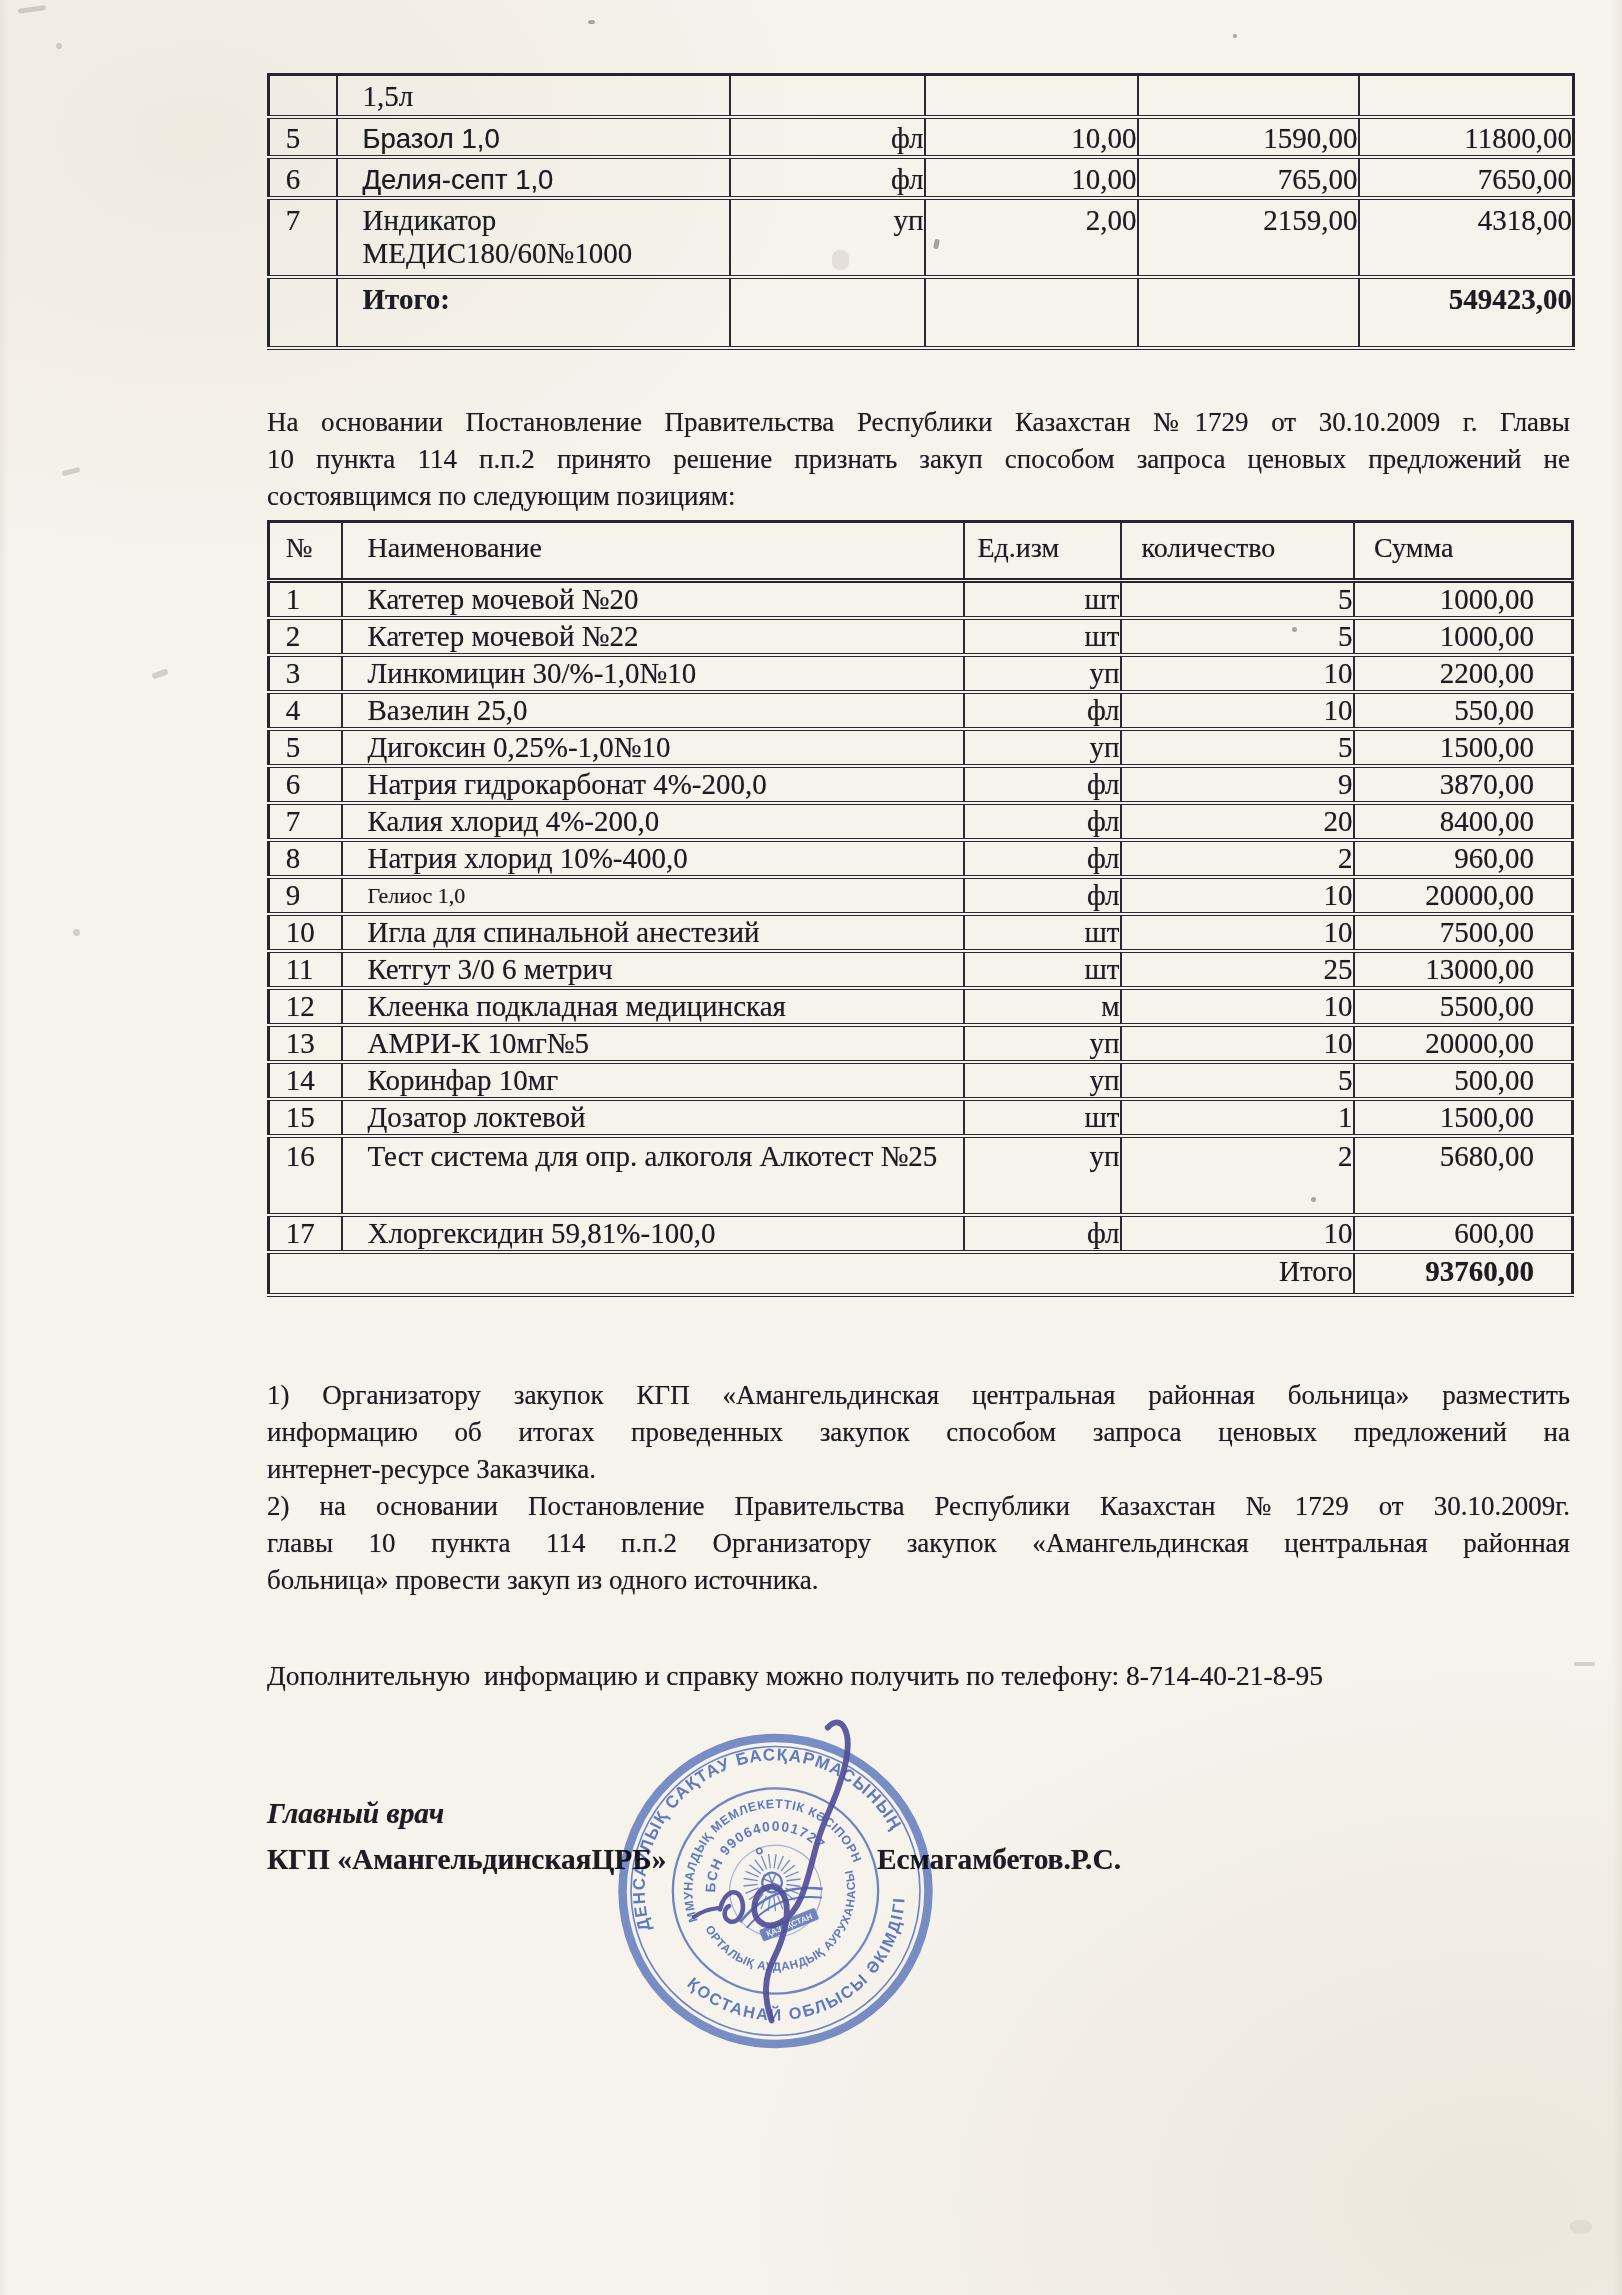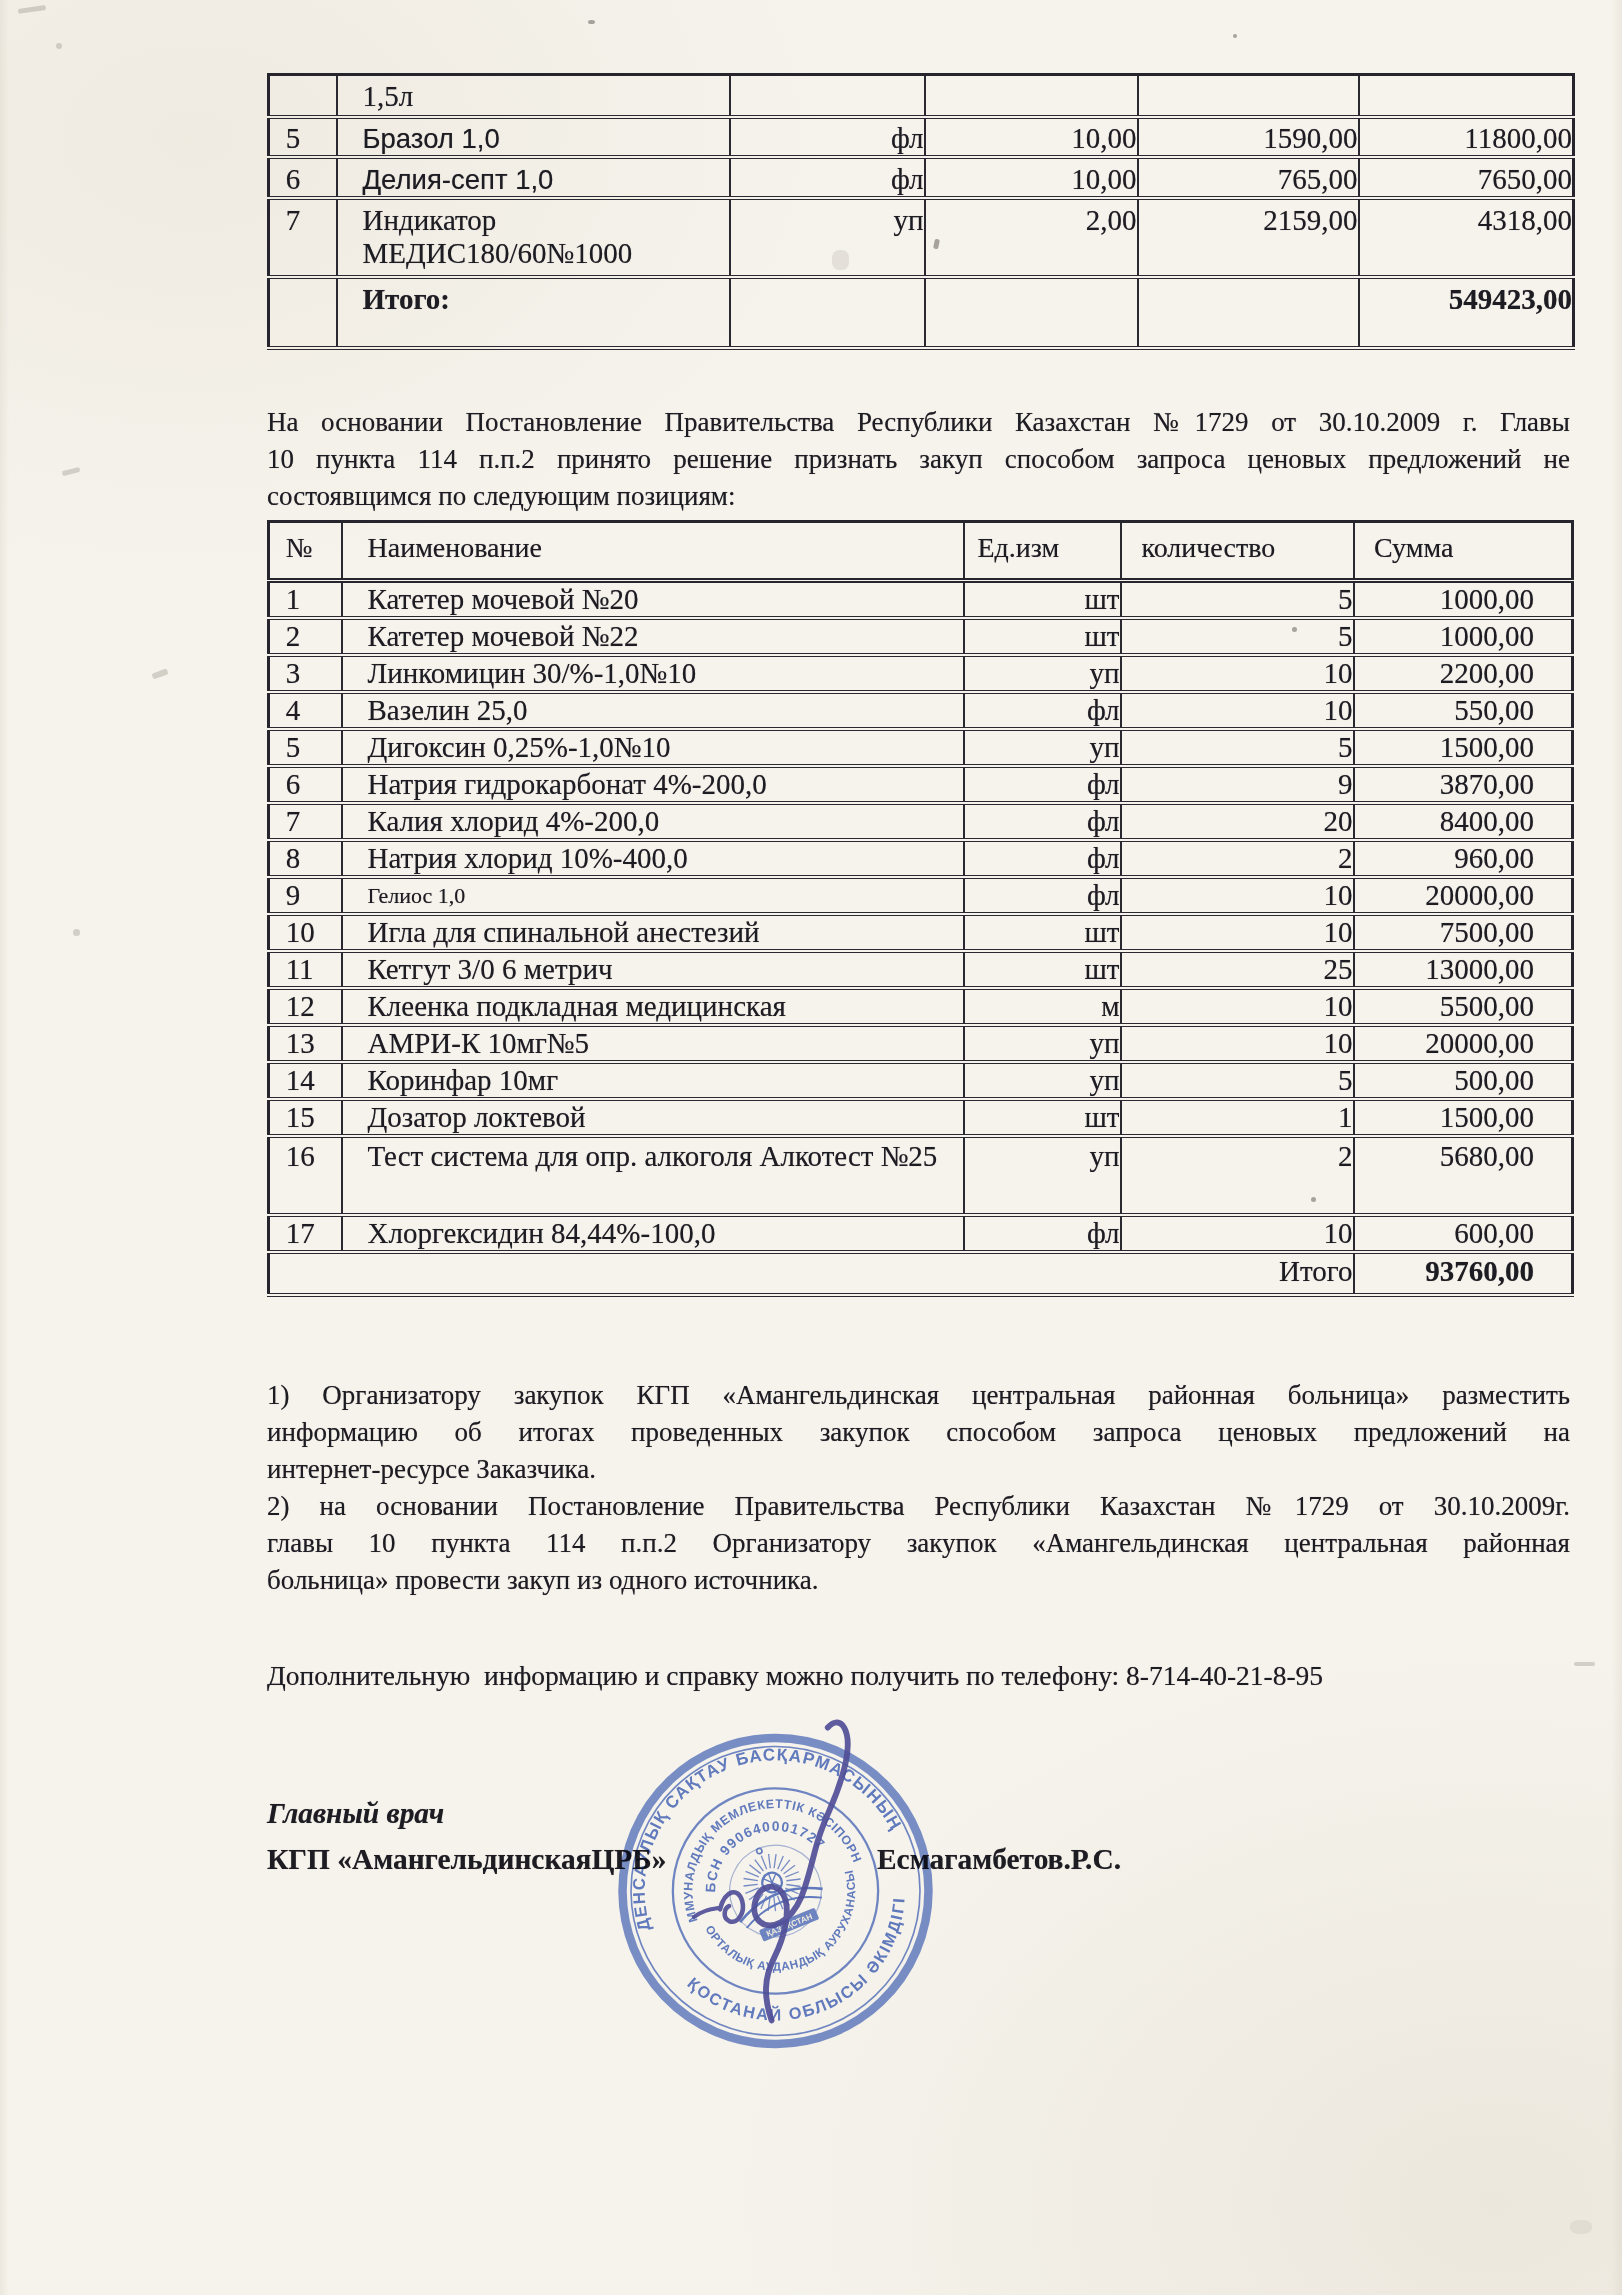--- a/index.html
+++ b/index.html
@@ -246,21 +246,21 @@
         </tr>
         <tr class="row16">
           <td class="c-num ink">16</td>
           <td class="c-name ink">Тест система  для опр. алкоголя Алкотест №25</td>
           <td class="c-center ink">уп</td>
           <td class="c-center ink">2</td>
           <td class="c-sum ink">5680,00</td>
         </tr>
         <tr>
           <td class="c-num ink">17</td>
-          <td class="c-name ink">Хлоргексидин 84,44%-100,0</td>
+          <td class="c-name ink">Хлоргексидин 59,81%-100,0</td>
           <td class="c-center ink">фл</td>
           <td class="c-center ink">10</td>
           <td class="c-sum ink">600,00</td>
         </tr>
         <tr class="trow">
           <td class="c-center ink" colspan="4">Итого</td>
           <td class="c-sum ink bold">93760,00</td>
         </tr>
       </tbody>
   </table>

